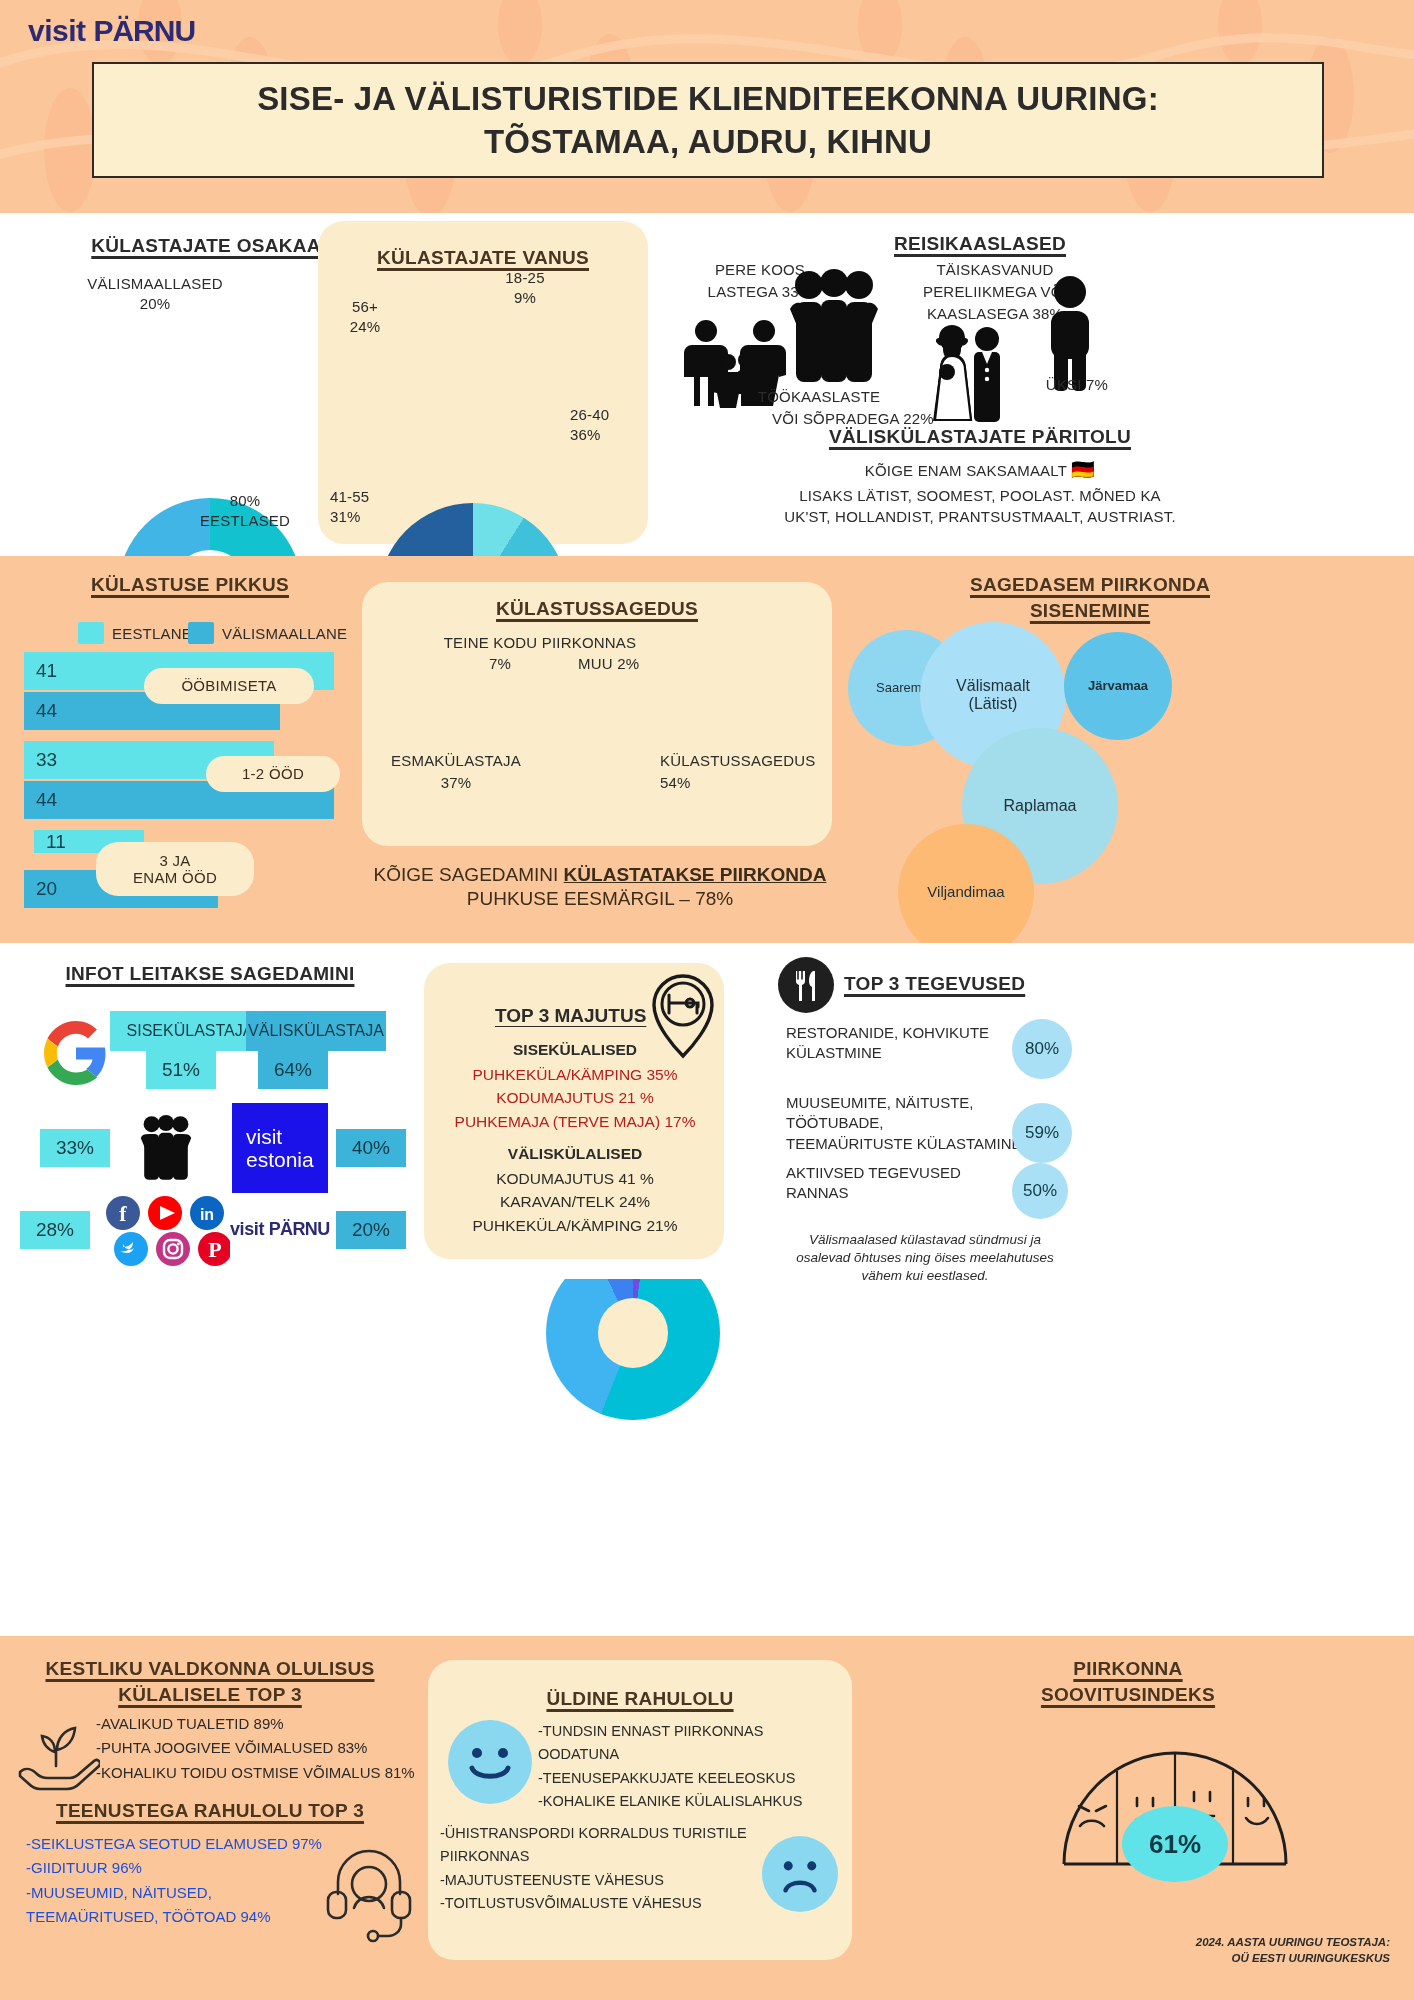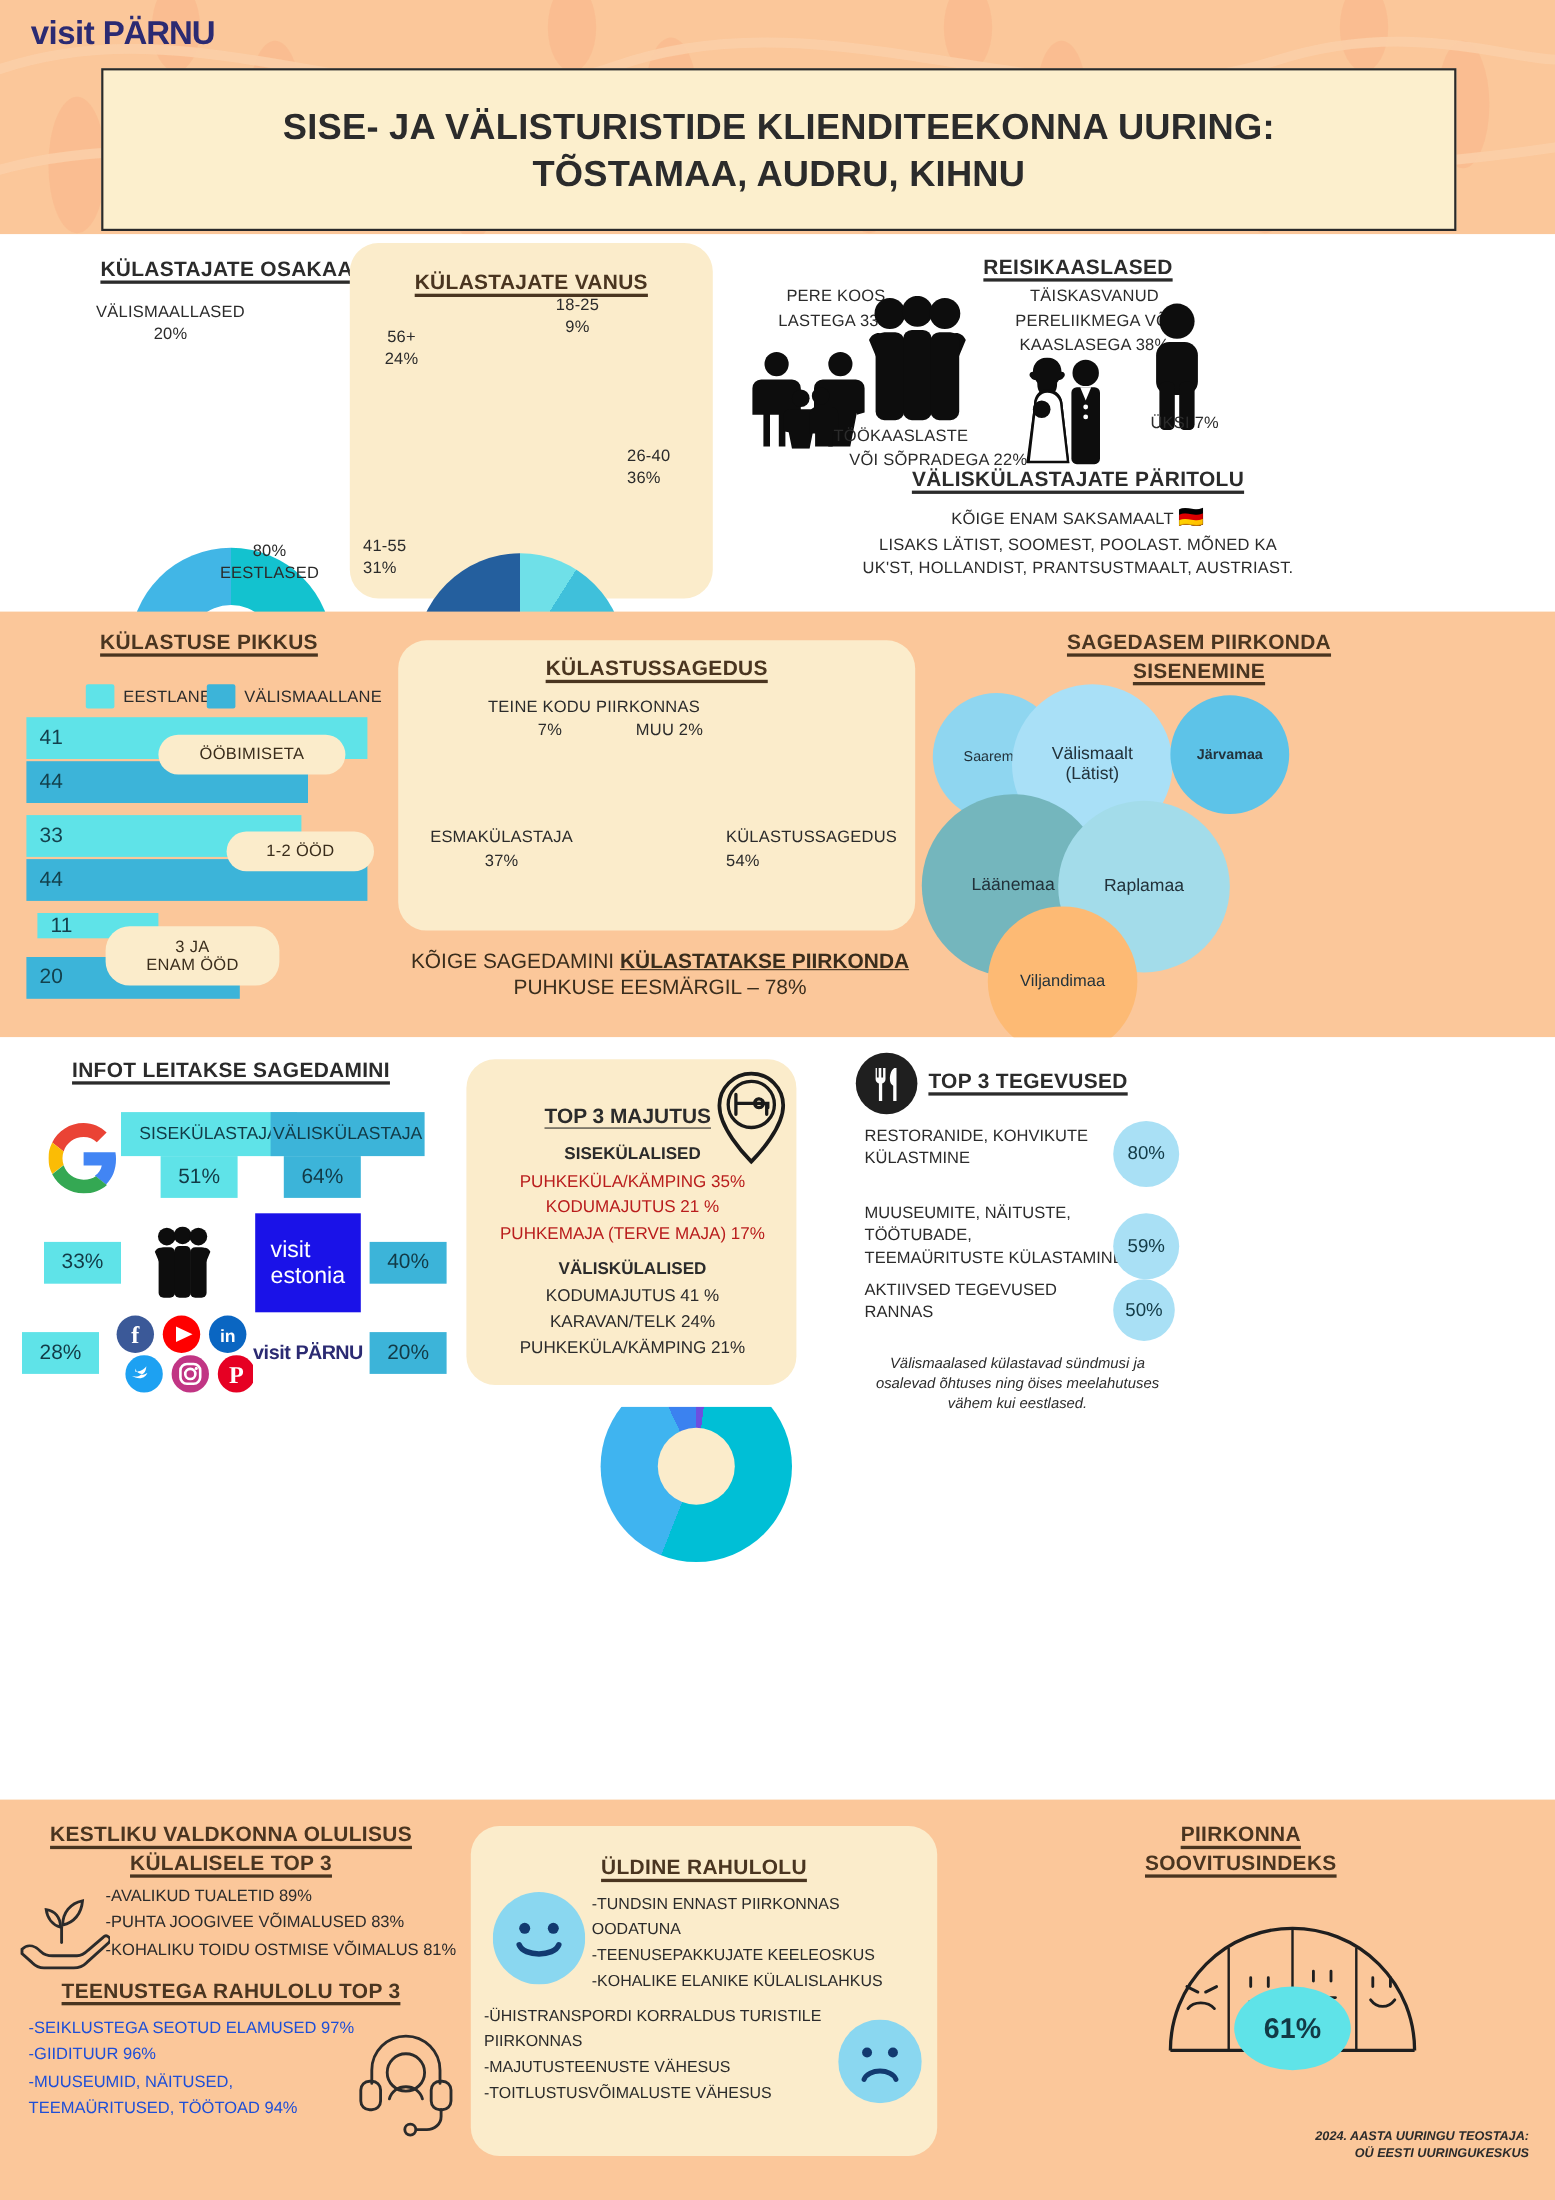--- a/index.html
+++ b/index.html
@@ -13,21 +13,21 @@
   
   .header {
     position:absolute; left:0; top:0; width:1414px; height:213px;
     background:#fbc79a; overflow:hidden;
   }
   .hdr-deco { position:absolute; inset:0; opacity:.55; }
   .logo { position:absolute; left:28px; top:14px; font-size:30px; font-weight:700;
           letter-spacing:-.5px; color:#2b2a72; }
   .logo .bold { font-weight:800; letter-spacing:-1px; }
   .title-box {
-    position:absolute; left:92px; top:62px; width:1232px; height:148px;
+    position:absolute; left:92px; top:62px; width:1232px; height:116px;
     background:#fcefcd; border:2px solid #2a2a2a; display:flex; flex-direction:column;
     align-items:center; justify-content:center; gap:5px;
   }
   .title-box div { font-size:33px; font-weight:800; letter-spacing:.2px; color:#2b2b2b; text-align:center;}
   .sec1 { position:absolute; left:0; top:213px; width:1414px; height:343px; background:#fff; }
   .sec2 { position:absolute; left:0; top:556px; width:1414px; height:387px; background:#fbc79a; }
   .sec3 { position:absolute; left:0; top:943px; width:1414px; height:336px; background:#fff; }
   .sec5 { position:absolute; left:0; top:1636px; width:1414px; height:364px; background:#fbc79a; }
 
   .card-cream { background:#fbeccb; border-radius:26px; }
@@ -261,21 +261,20 @@
     </div>
     <div style="position:absolute;left:300px;top:332px;width:600px;text-align:center;font-size:19px;color:#3a2d1c;">PUHKUSE EESMÄRGIL – 78%</div>
 
     <h3 class="sec-title brown" style="position:absolute;left:840px;top:18px;width:500px;">SAGEDASEM PIIRKONDA</h3>
     <h3 class="sec-title brown" style="position:absolute;left:840px;top:44px;width:500px;">SISENEMINE</h3>
 
     <div class="bub" style="left:848px;top:74px;width:116px;height:116px;background:#8fd6f0;font-size:13px;">Saaremaa</div>
     <div class="bub" style="left:920px;top:66px;width:146px;height:146px;background:#a9e0f7;font-size:16px;white-space:pre-line;">Välismaalt
 (Lätist)</div>
     <div class="bub" style="left:1064px;top:76px;width:108px;height:108px;background:#5dc3e8;font-size:13px;font-weight:bold;">Järvamaa</div>
-    <div class="bub" style="left:838px;top:166px;width:166px;height:166px;background:#74b6bd;font-size:16px;">Läänemaa</div>
     <div class="bub" style="left:962px;top:172px;width:156px;height:156px;background:#a3dcea;font-size:16px;">Raplamaa</div>
     <div class="bub" style="left:898px;top:268px;width:136px;height:136px;background:#fdba74;font-size:15px;">Viljandimaa</div>
   </div>
 
   <div class="sec3">
 
     <h3 class="sec-title" style="position:absolute;left:20px;top:20px;width:380px;">INFOT LEITAKSE SAGEDAMINI</h3>
 
     <svg style="position:absolute;left:44px;top:78px;" width="64" height="64" viewBox="0 0 48 48">
       <path fill="#EA4335" d="M24 9.5c3.5 0 6.6 1.2 9 3.6l6.7-6.7C35.6 2.6 30.2 0 24 0 14.6 0 6.5 5.4 2.6 13.2l7.8 6.1C12.3 13.6 17.6 9.5 24 9.5z"></path>

